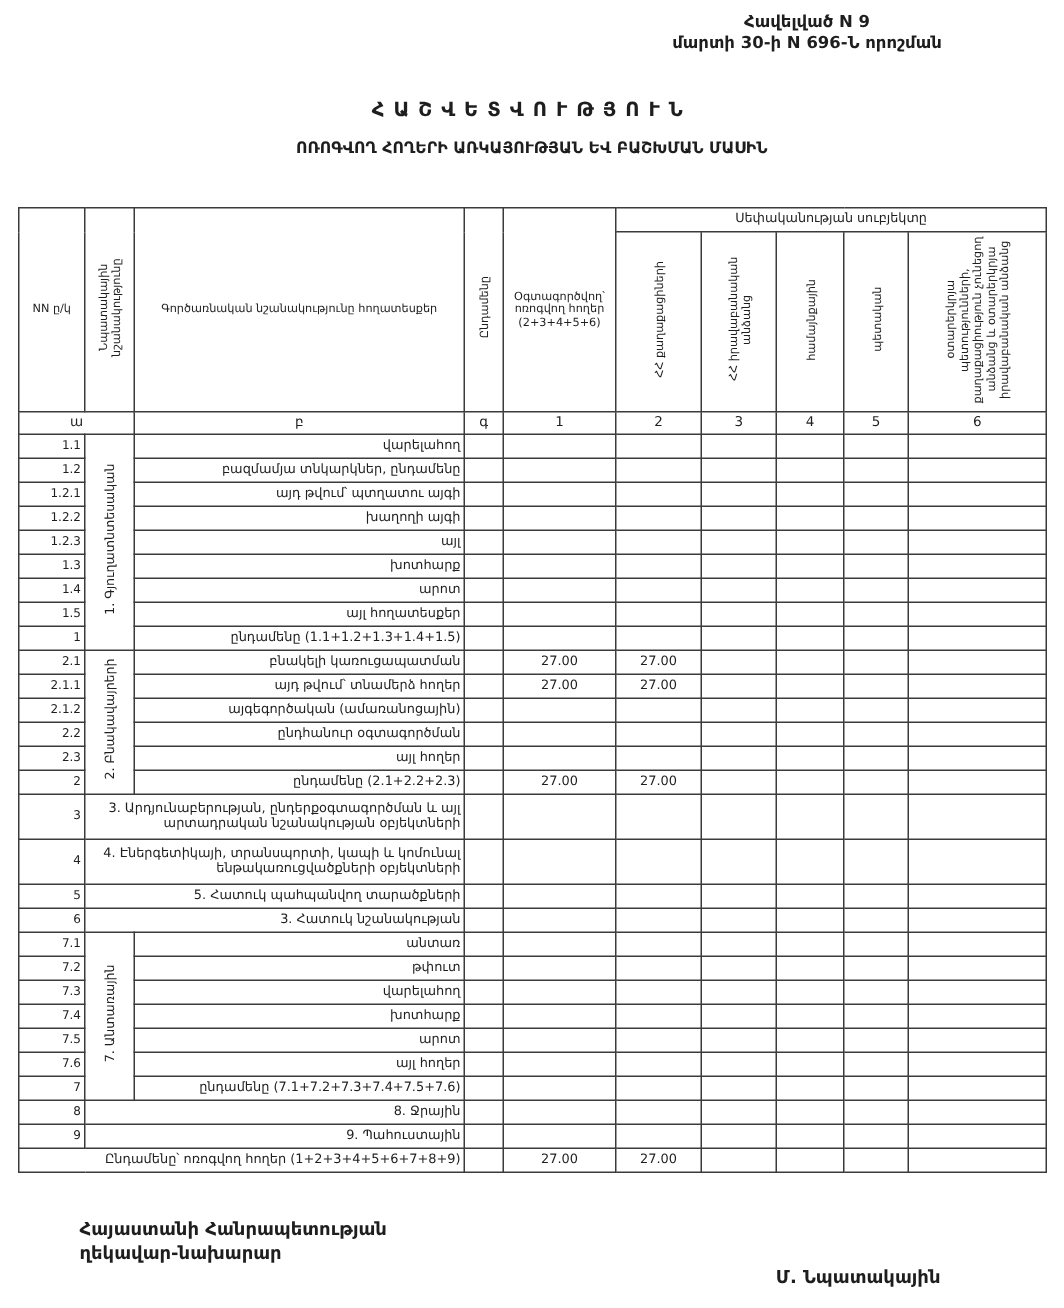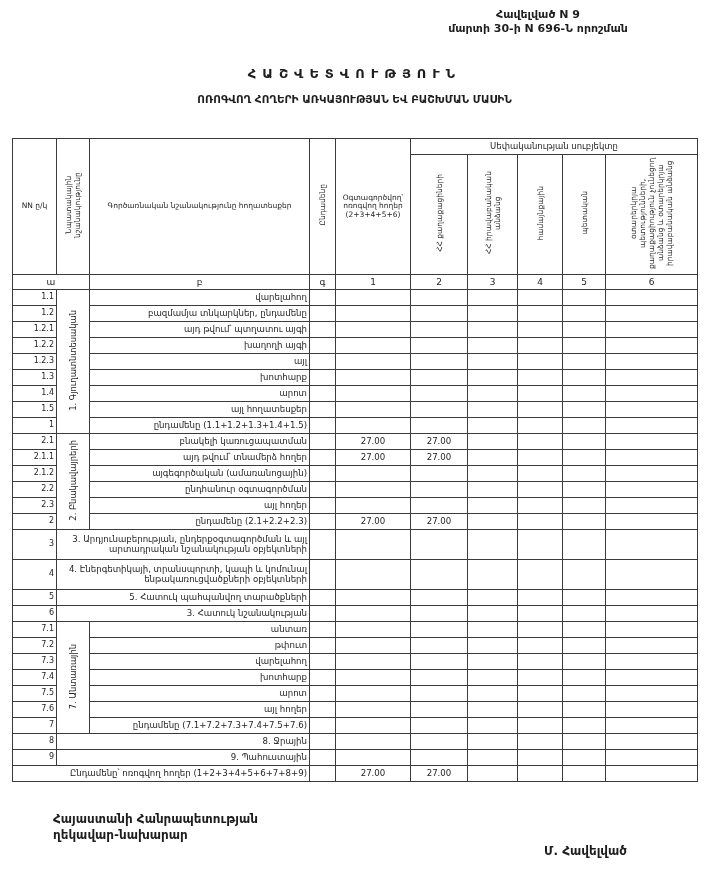--- a/index.html
+++ b/index.html
@@ -435,13 +435,13 @@
           <td class="c-val"></td>
         </tr>
       </tbody>
   </table>
 </div>
 
 <div class="footer-left">
   <div>Հայաստանի Հանրապետության</div>
   <div>ղեկավար-նախարար</div>
 </div>
-<div class="footer-right">Մ. Հավելված</div>
+<div class="footer-right">Մ. Նպատակային</div>
 
 </body></html>

